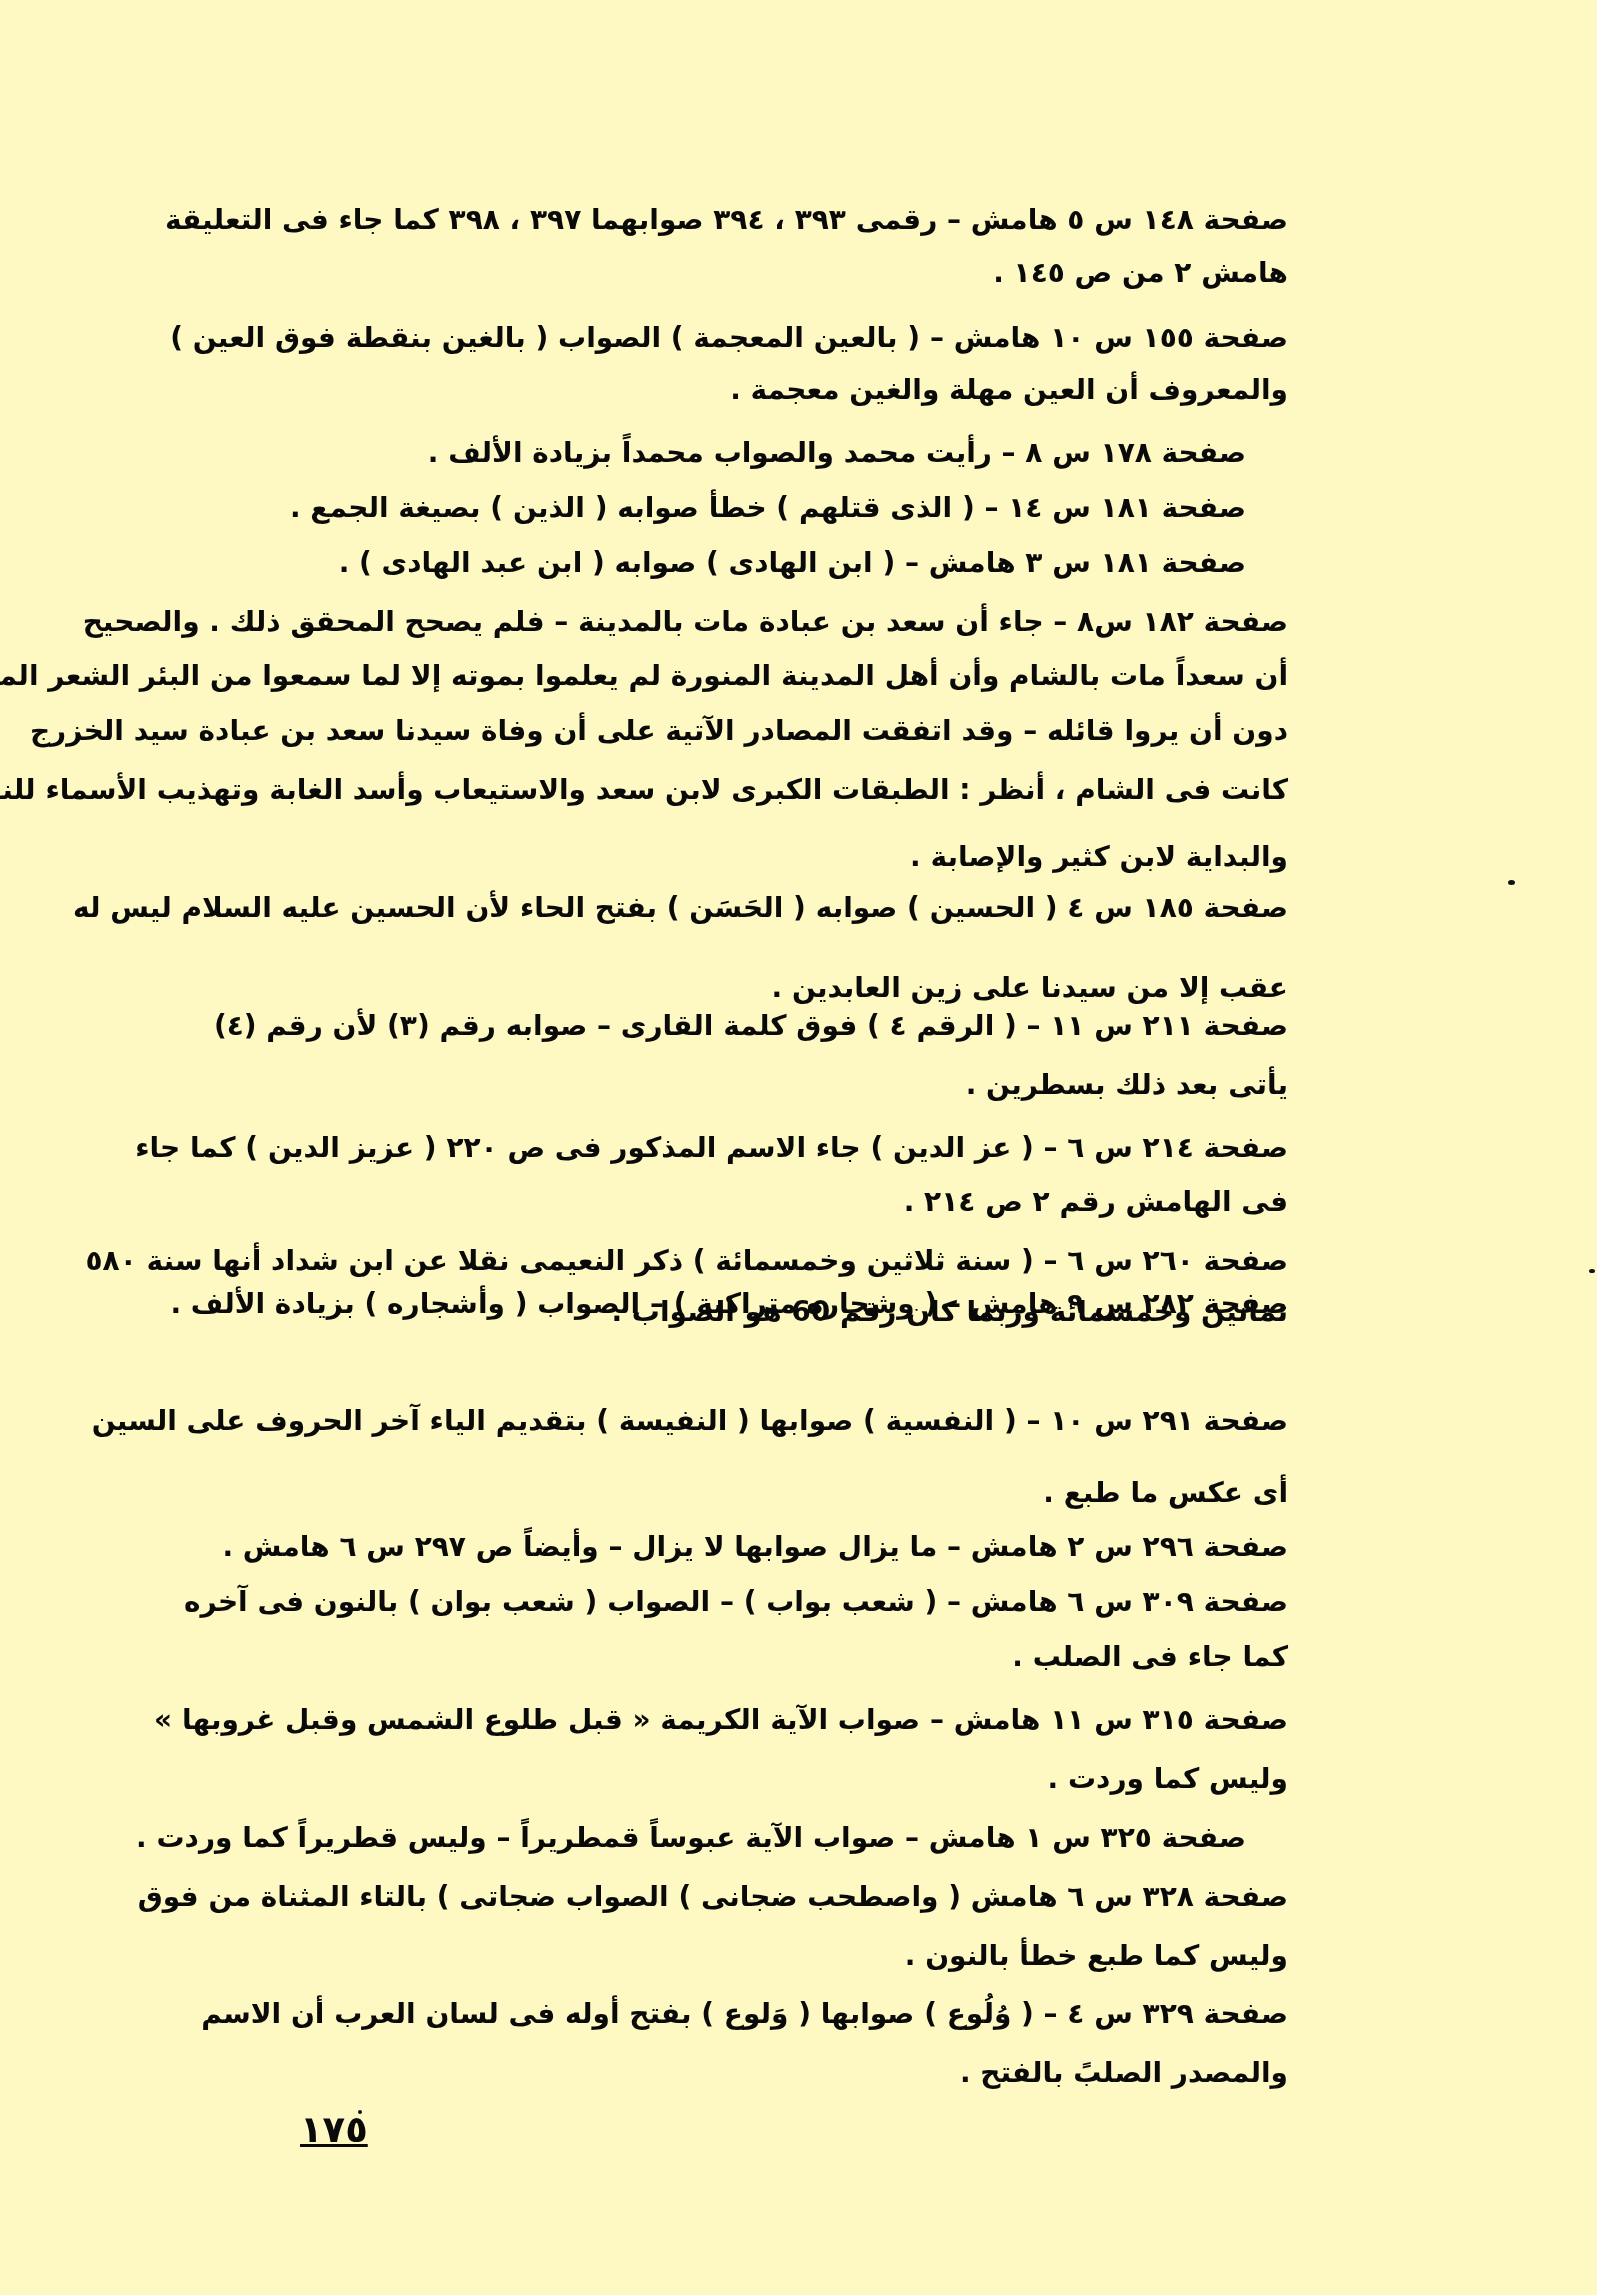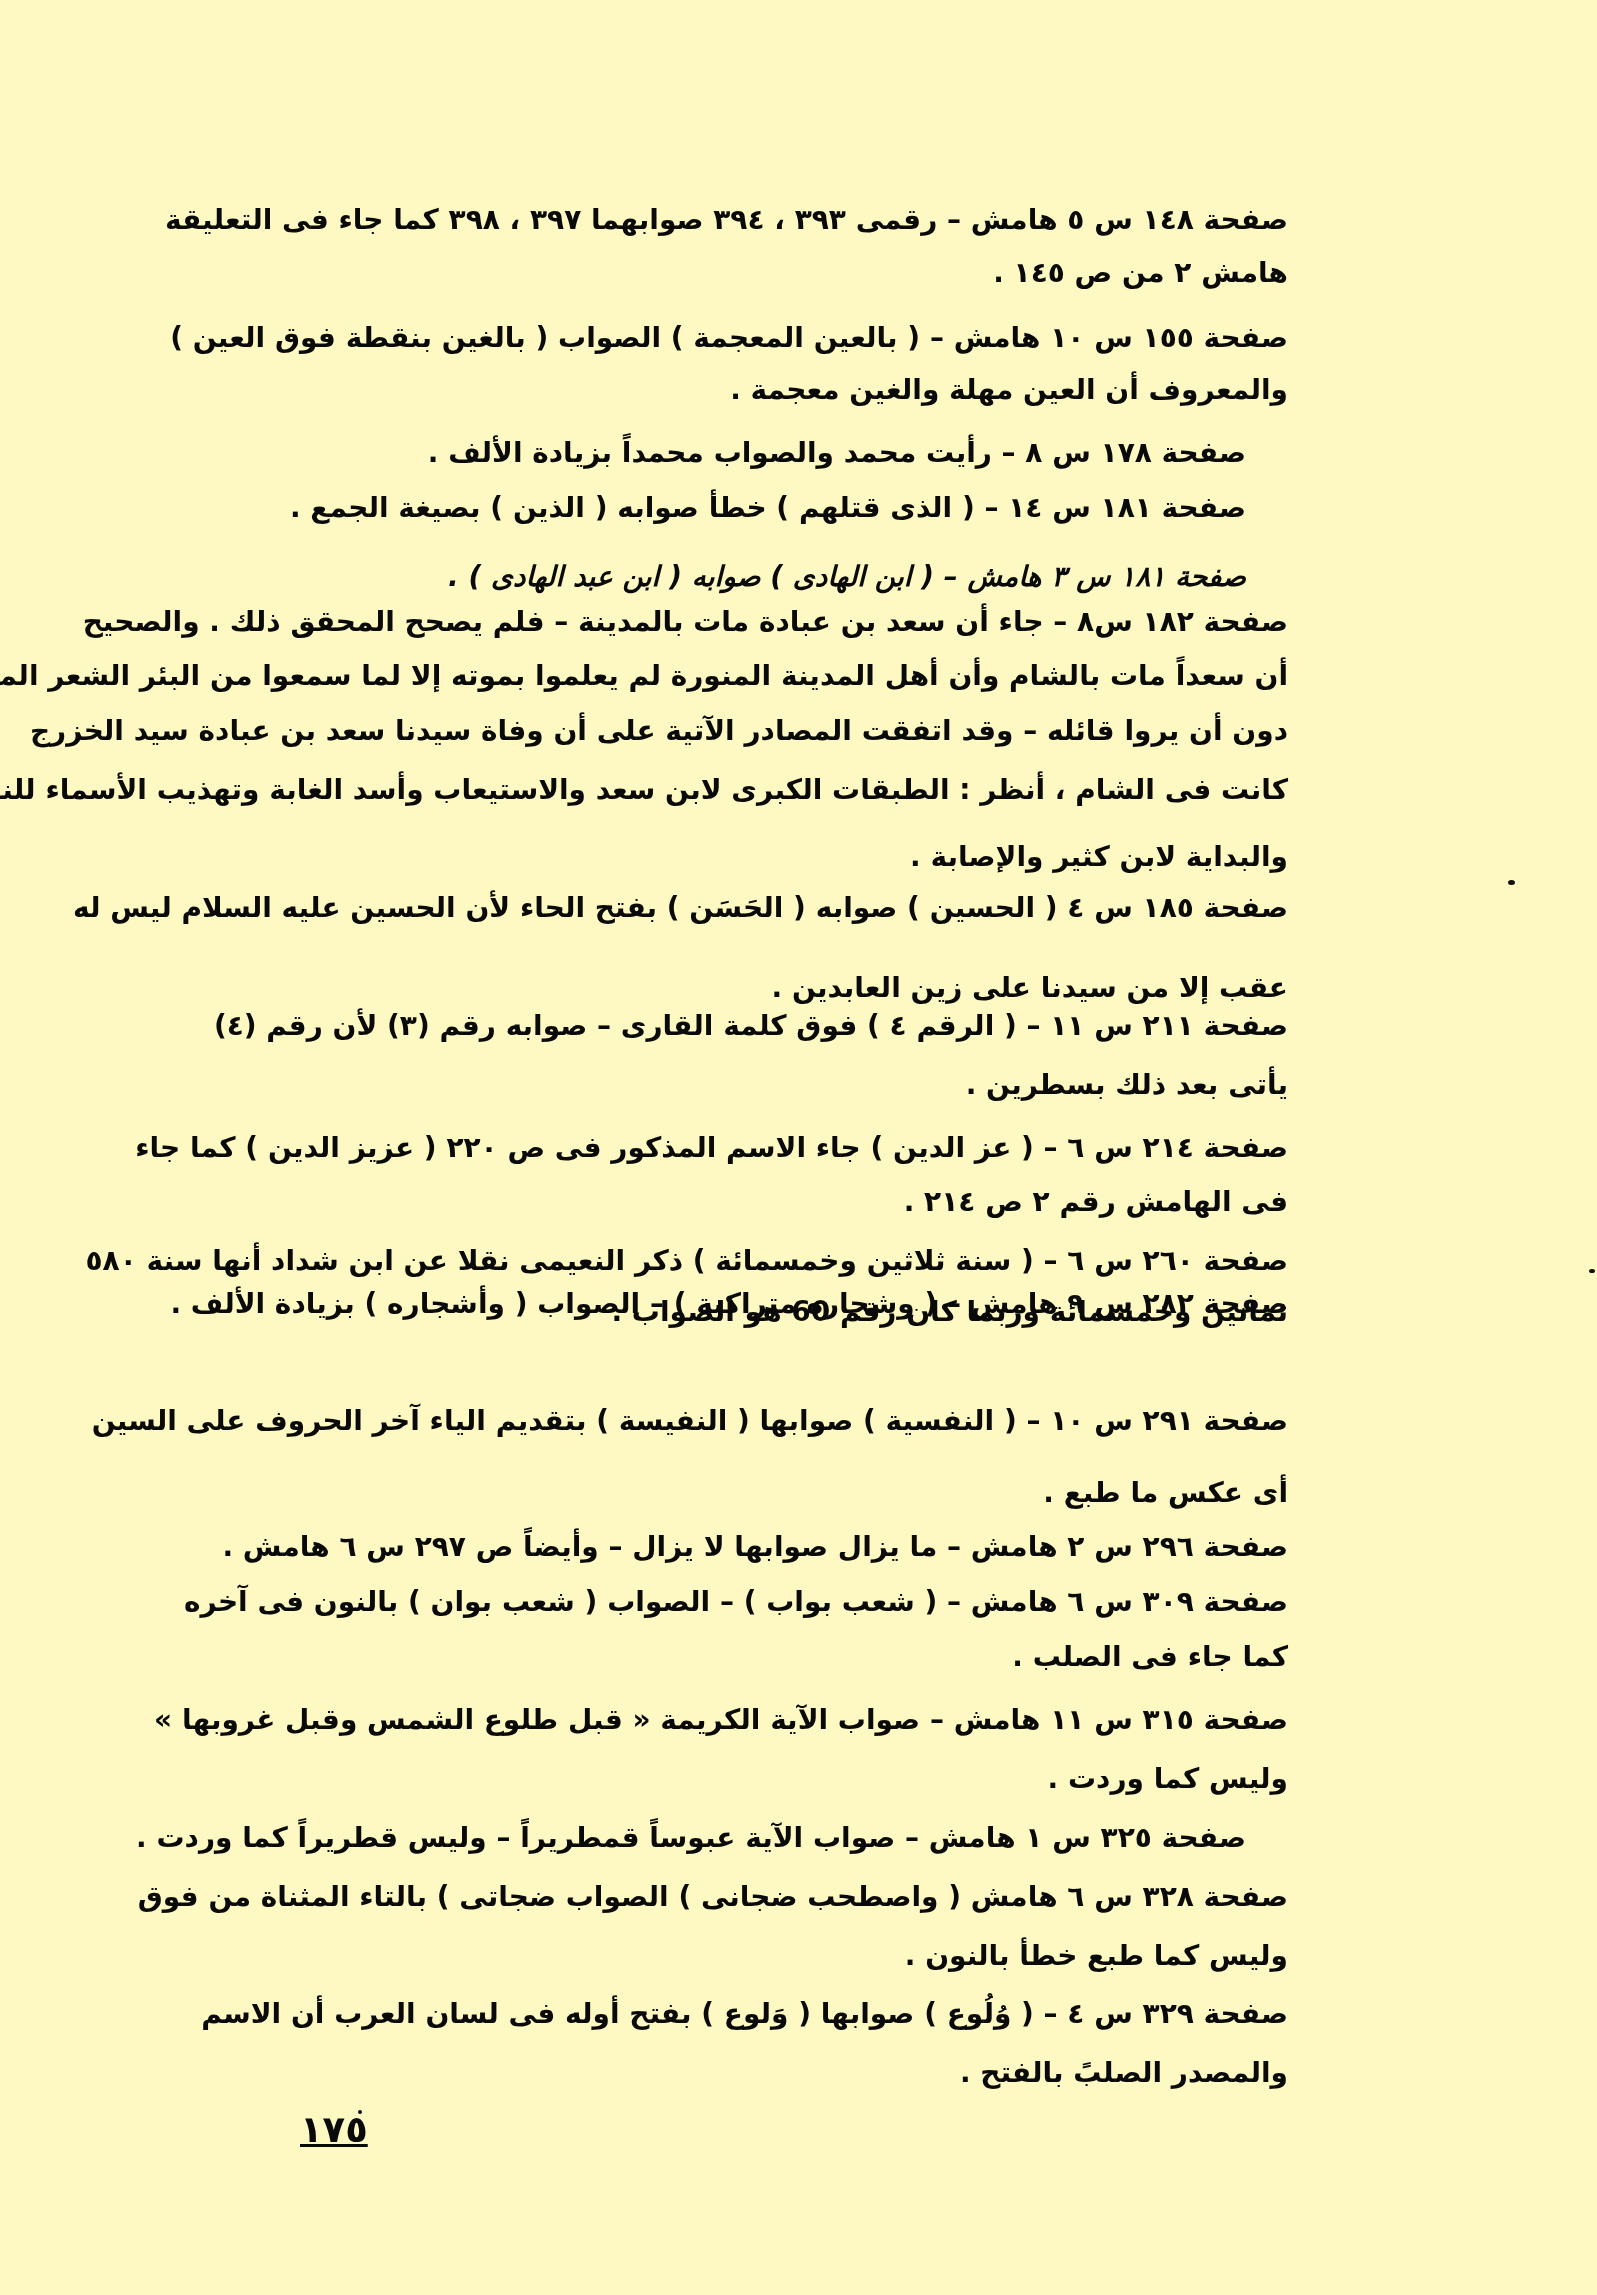--- a/index.html
+++ b/index.html
@@ -64,21 +64,21 @@
     <div class="line" style="top:8.4px;">صفحة ١٤٨ س ٥ هامش – رقمى ٣٩٣ ، ٣٩٤ صوابهما ٣٩٧ ، ٣٩٨ كما جاء فى التعليقة</div>
     <div class="line" style="top:61px; right:0;">هامش ٢ من ص ١٤٥ .</div>
 
     <div class="line" style="top:126px;">صفحة ١٥٥ س ١٠ هامش – ( بالعين المعجمة )  الصواب ( بالغين بنقطة فوق العين )</div>
     <div class="line" style="top:178px;">والمعروف أن العين مهلة والغين معجمة .</div>
 
     <div class="line" style="top:241px; right:42px;">صفحة ١٧٨ س ٨ – رأيت محمد والصواب محمداً بزيادة الألف .</div>
 
     <div class="line" style="top:296px; right:42px;">صفحة ١٨١ س ١٤ – ( الذى قتلهم ) خطأ صوابه ( الذين ) بصيغة الجمع .</div>
 
-    <div class="line" style="top:365px; right:42px;font-style:italic;">صفحة ١٨١ س ٣ هامش – ( ابن الهادى ) صوابه ( ابن عبد الهادى ) .</div>
+    <div class="line" style="top:351px; right:42px;">صفحة ١٨١ س ٣ هامش – ( ابن الهادى ) صوابه ( ابن عبد الهادى ) .</div>
 
     <div class="line" style="top:410px;">صفحة ١٨٢ س٨ – جاء أن سعد بن عبادة مات بالمدينة – فلم يصحح المحقق ذلك . والصحيح</div>
     <div class="line" style="top:464px;">أن سعداً مات بالشام وأن أهل المدينة المنورة لم يعلموا بموته إلا لما سمعوا من البئر الشعر المنبىء بموته</div>
     <div class="line" style="top:519px;">دون أن يروا قائله – وقد اتفقت المصادر الآتية على أن وفاة سيدنا سعد بن عبادة سيد الخزرج</div>
     <div class="line" style="top:578px;">كانت فى الشام ، أنظر : الطبقات الكبرى لابن سعد والاستيعاب وأسد الغابة وتهذيب الأسماء للنووى</div>
     <div class="line" style="top:633px;margin-top:12px;">والبداية لابن كثير والإصابة .</div>
 
     <div class="line" style="top:696px;">صفحة ١٨٥ س ٤ ( الحسين ) صوابه ( الحَسَن ) بفتح الحاء لأن الحسين عليه السلام ليس له</div>
     <div class="line" style="top:751px;margin-top:25px;">عقب إلا من سيدنا على زين العابدين .</div>
 

